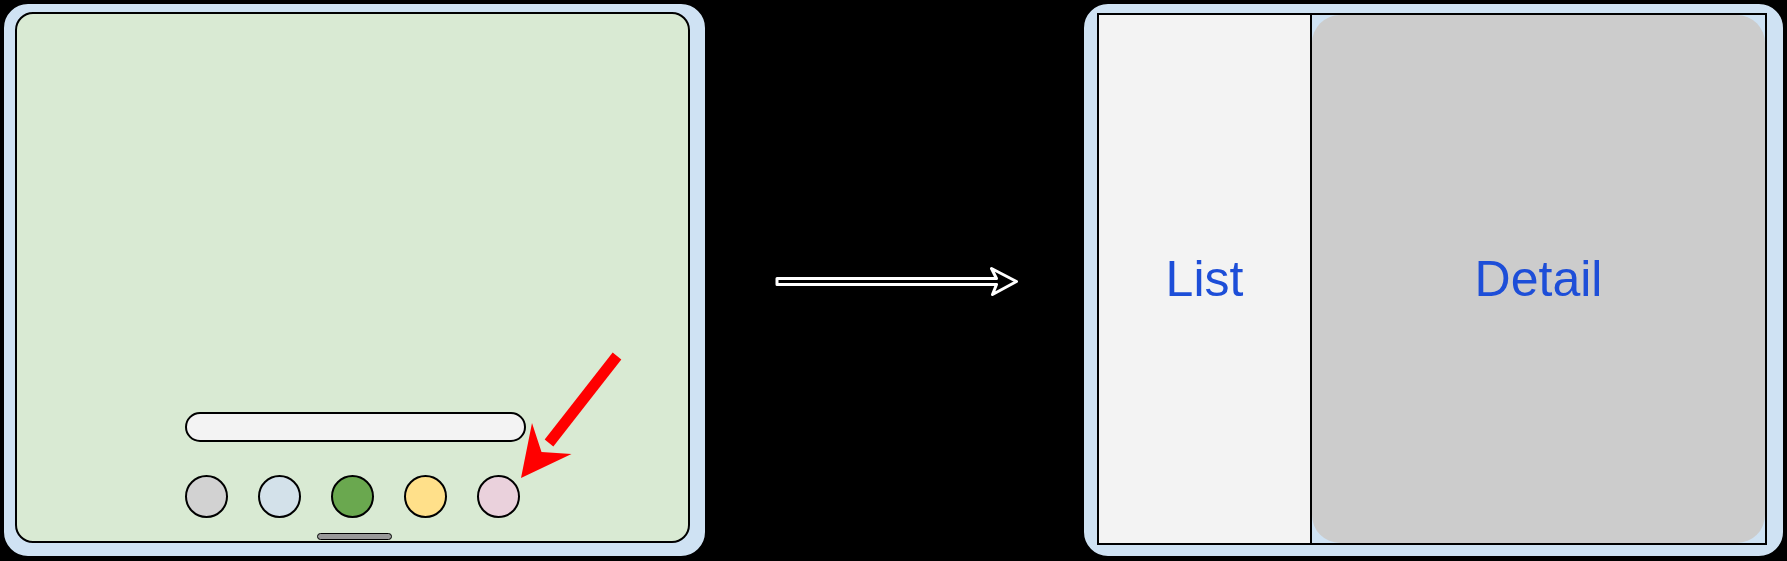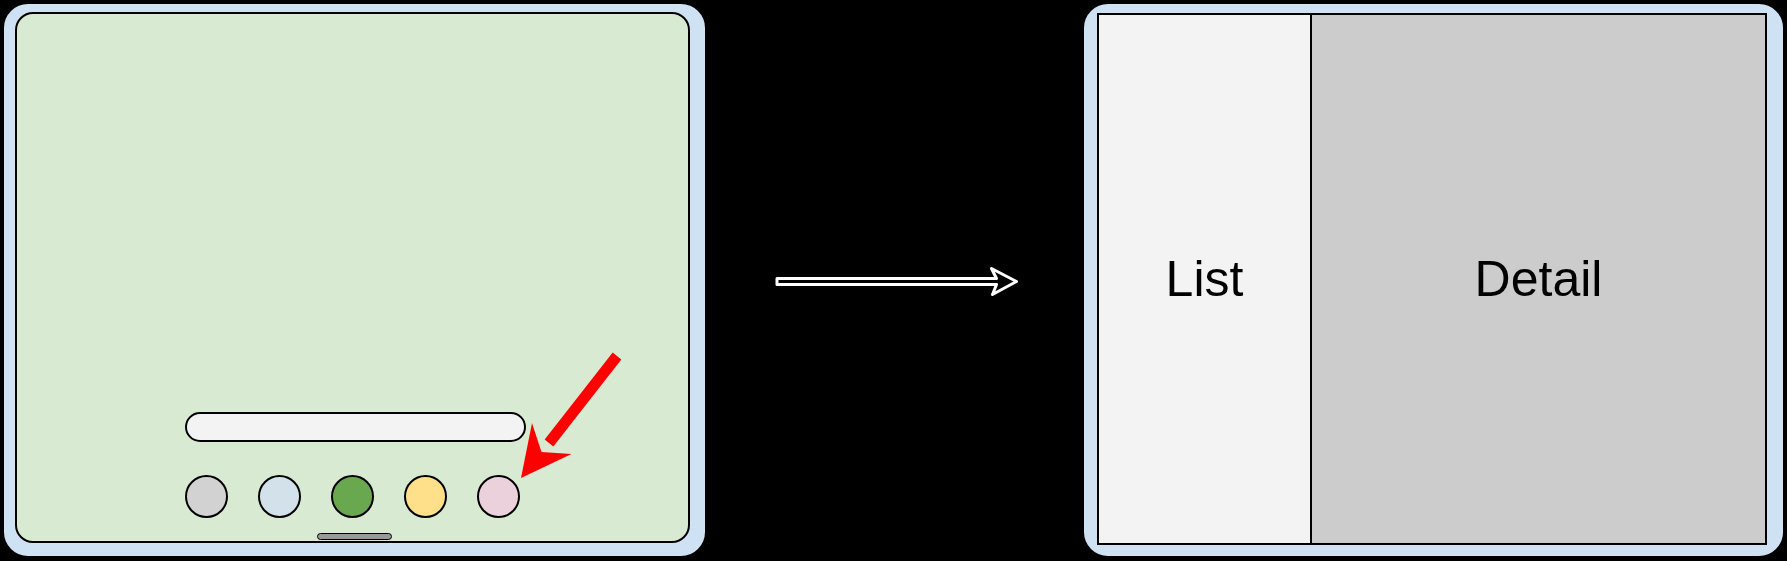--- a/index.html
+++ b/index.html
@@ -68,21 +68,21 @@
   }
   .pane {
     display: flex;
     align-items: center;
     justify-content: center;
   }
   .pane.list   { width: 213px; border-right: 2px solid #000; }
   .pane.detail { flex: 1; }
   .pane-label {
     font-size: 50px;
-    color: #000000;
+    color: #1d4ed8;
     line-height: 1;
   }
 
   
   .overlay {
     position: absolute;
     left: 0; top: 0;
     width: 1787px; height: 561px;
     pointer-events: none;
   }
@@ -105,21 +105,21 @@
 
       <div class="home-bar" style="background: rgb(153, 153, 153);"></div>
     </div>
   </div>
 
   <div class="device right" style="background: rgb(207, 226, 243);">
     <div class="panel-wrap">
       <div class="pane list" style="background: rgb(243, 243, 243);">
         <span class="pane-label">List</span>
       </div>
-      <div class="pane detail" style="background: rgb(204, 204, 204);">
+      <div class="pane detail" style="background: rgb(204, 204, 204); border-radius: 28px;">
         <span class="pane-label">Detail</span>
       </div>
     </div>
   </div>
 
   <svg class="overlay" viewBox="0 0 1787 561" xmlns="http://www.w3.org/2000/svg">
 
     <path d="M 777 278.5 H 996.5 L 991.5 268.5 L 1016.5 281.5 L 992.5 294.5 L 996.5 284.5 H 777 Z" stroke-width="3" stroke-linejoin="round" fill="#000000" stroke="#ffffff"></path>
 
     <g>

